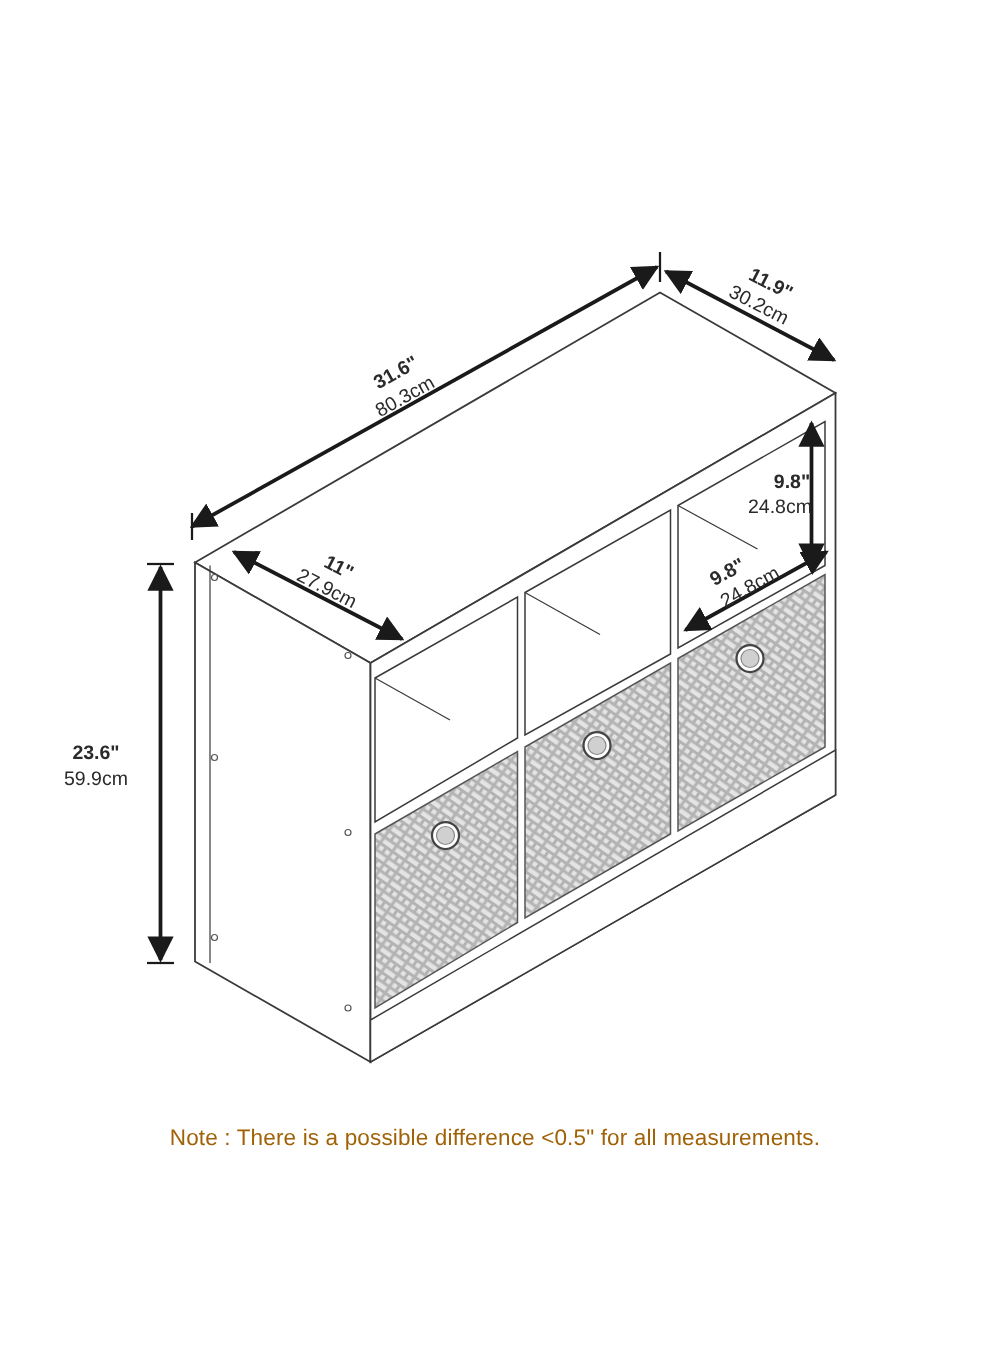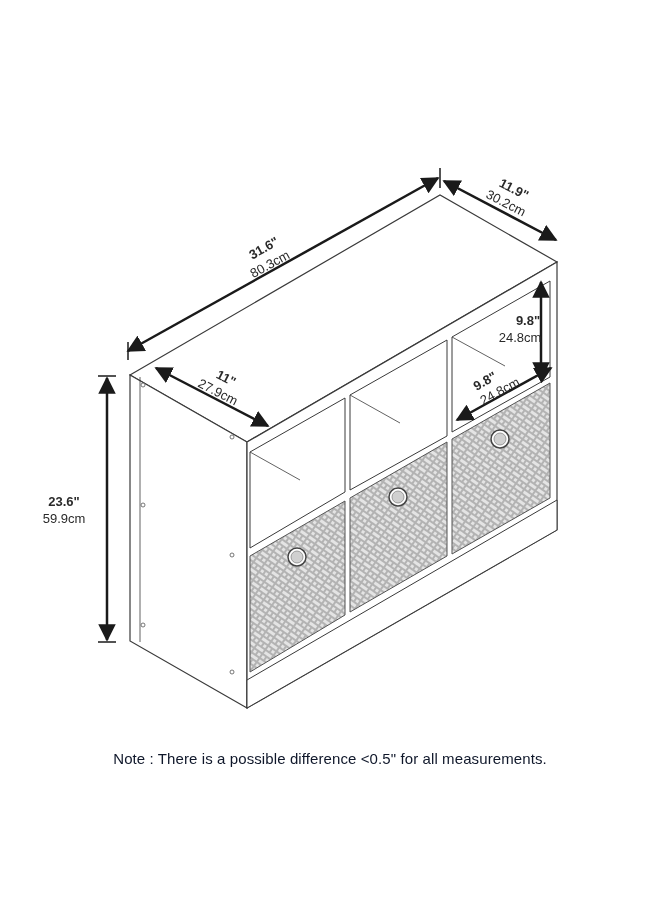--- a/index.html
+++ b/index.html
@@ -1,18 +1,18 @@
 <!DOCTYPE html>
 <html><head>
 <meta charset="utf-8">
 <style>
   html, body { margin:0; padding:0; background:#ffffff; }
   body { width:660px; height:900px; position:relative; overflow:hidden; font-family:"Liberation Sans", sans-serif; }
   #stage { position:absolute; left:0; top:0; width:660px; height:900px; }
-  .note { position:absolute; left:0; top:750px; width:660px; text-align:center; font-size:15px; color:#0f172a; letter-spacing:0.1px; }
+  .note { position:absolute; left:0; top:750px; width:660px; text-align:center; font-size:15px; color:#a16207; letter-spacing:0.1px; }
   svg text { font-family:"Liberation Sans", sans-serif; fill:#2a2a2a; }
   .imp { font-weight:bold; font-size:13px; }
   .met { font-size:13px; }
 </style>
 </head>
 <body>
 
 <div id="stage">
 <svg width="660" height="900" viewBox="0 0 660 900" xmlns="http://www.w3.org/2000/svg">
   <defs>

